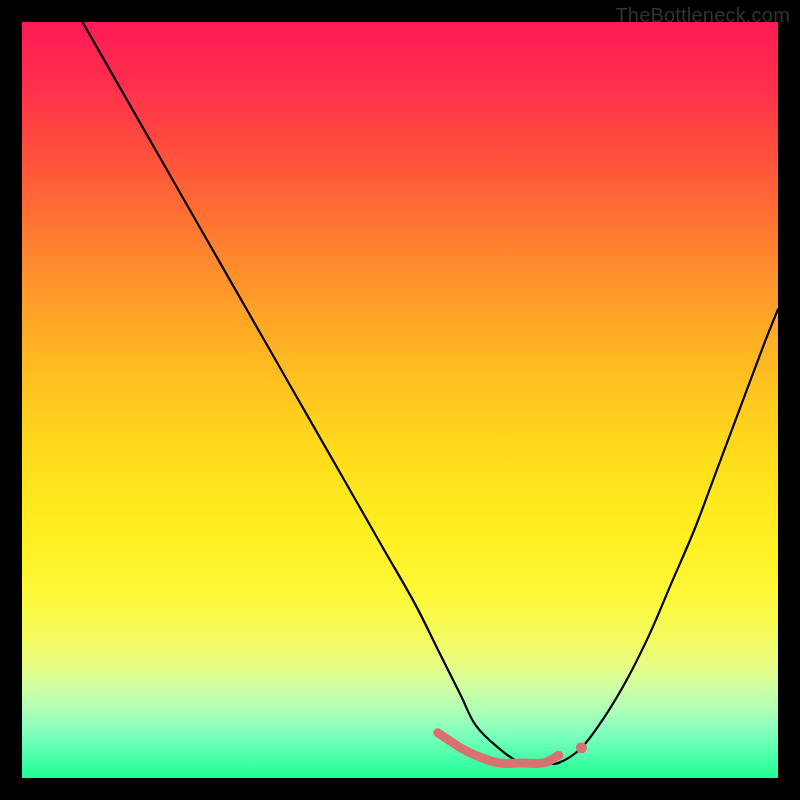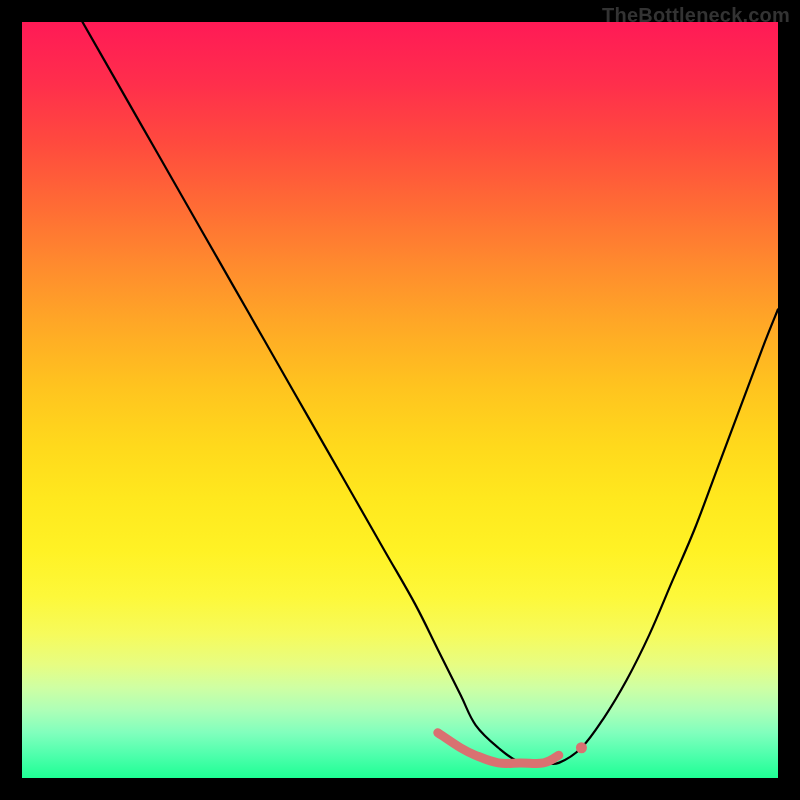--- a/index.html
+++ b/index.html
@@ -16,21 +16,21 @@
     width: 800px;
     height: 800px;
     background: #000;
   }
   .watermark {
     position: absolute;
     top: 4px;
     right: 10px;
     color: #333;
     font-size: 20px;
-    font-weight: 700;
+    font-weight: 400;
     letter-spacing: 0.2px;
     z-index: 20;
     user-select: none;
   }
   .plot-area {
     position: absolute;
     left: 22px;
     top: 22px;
     width: 756px;
     height: 756px;

